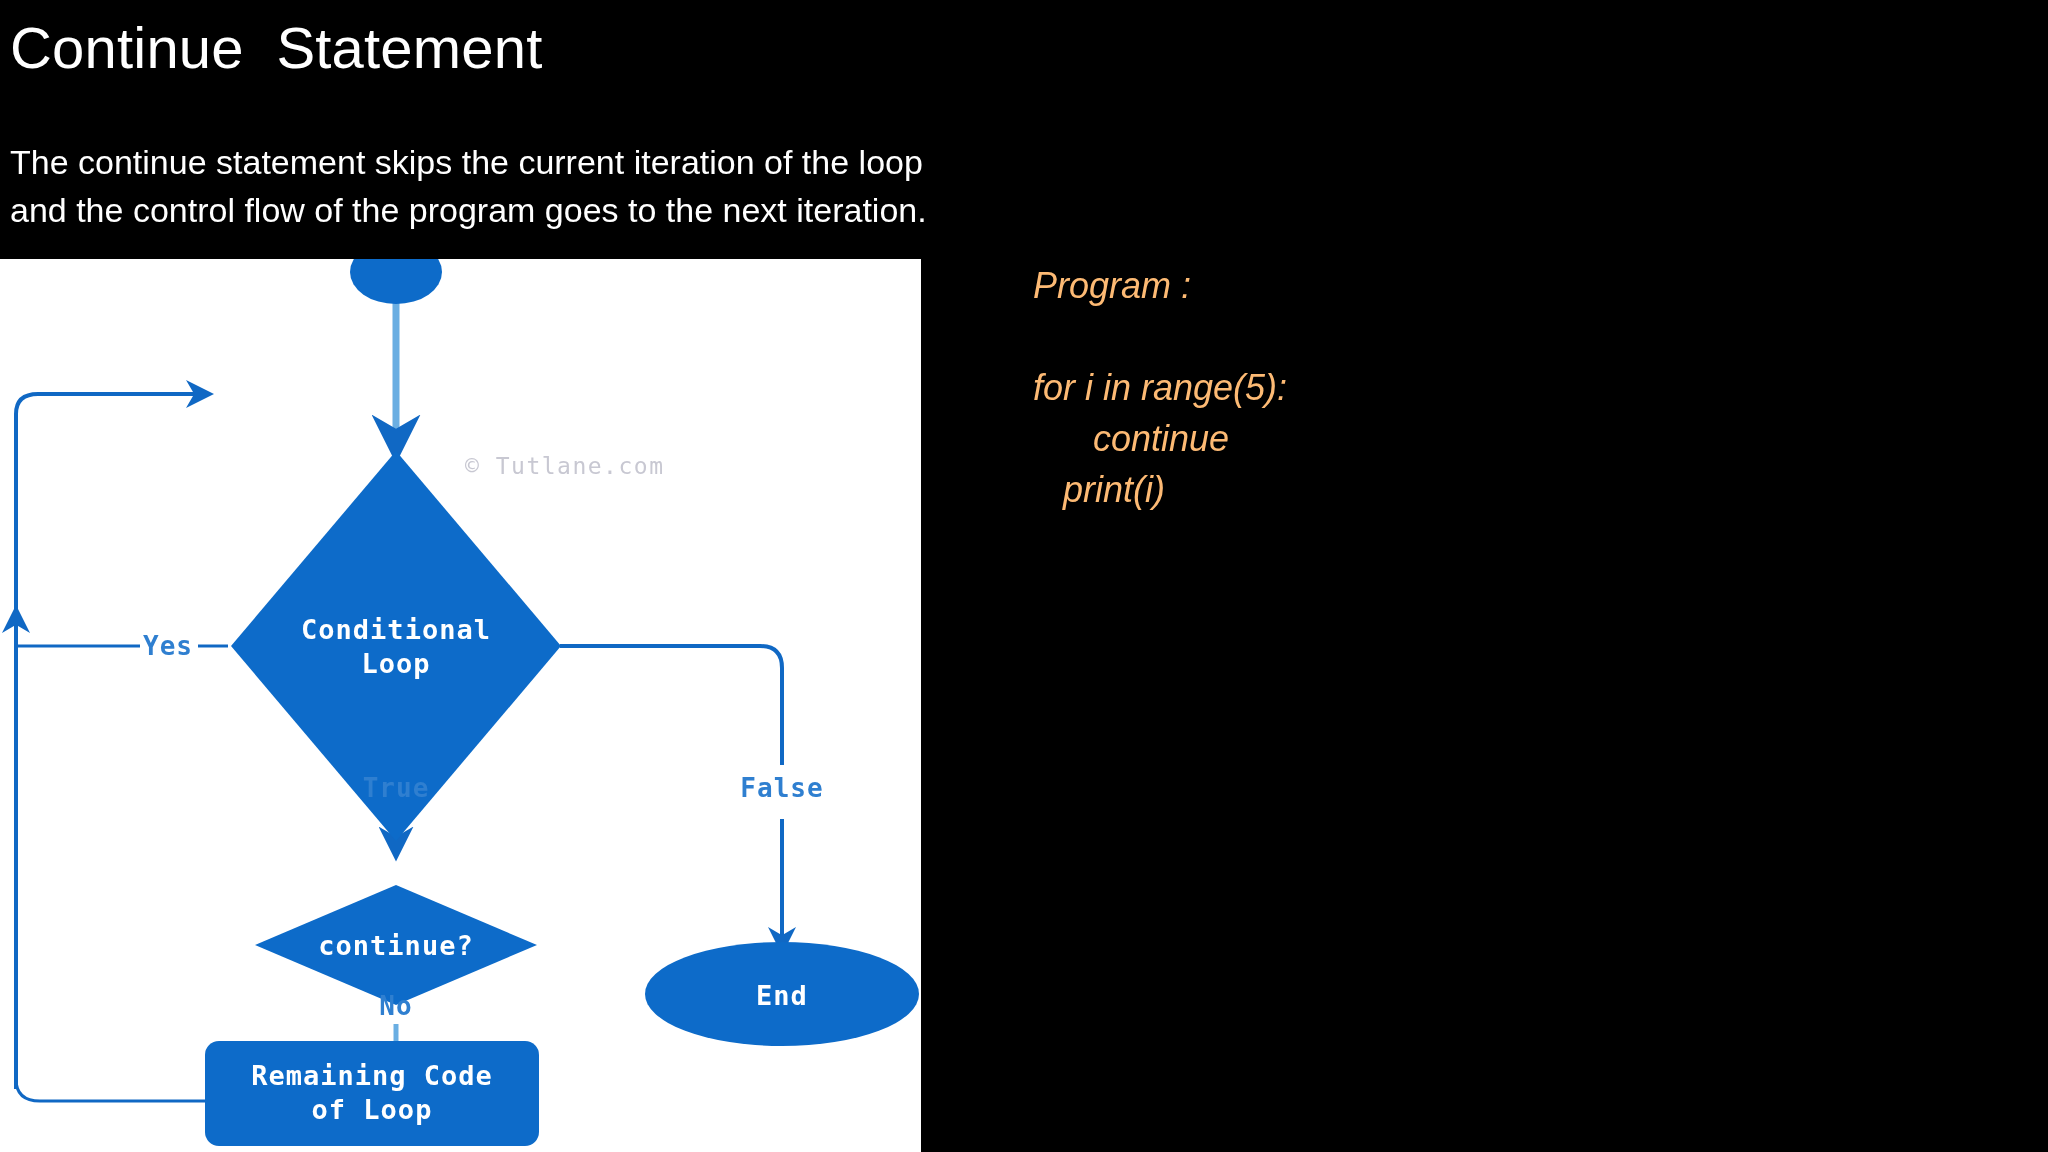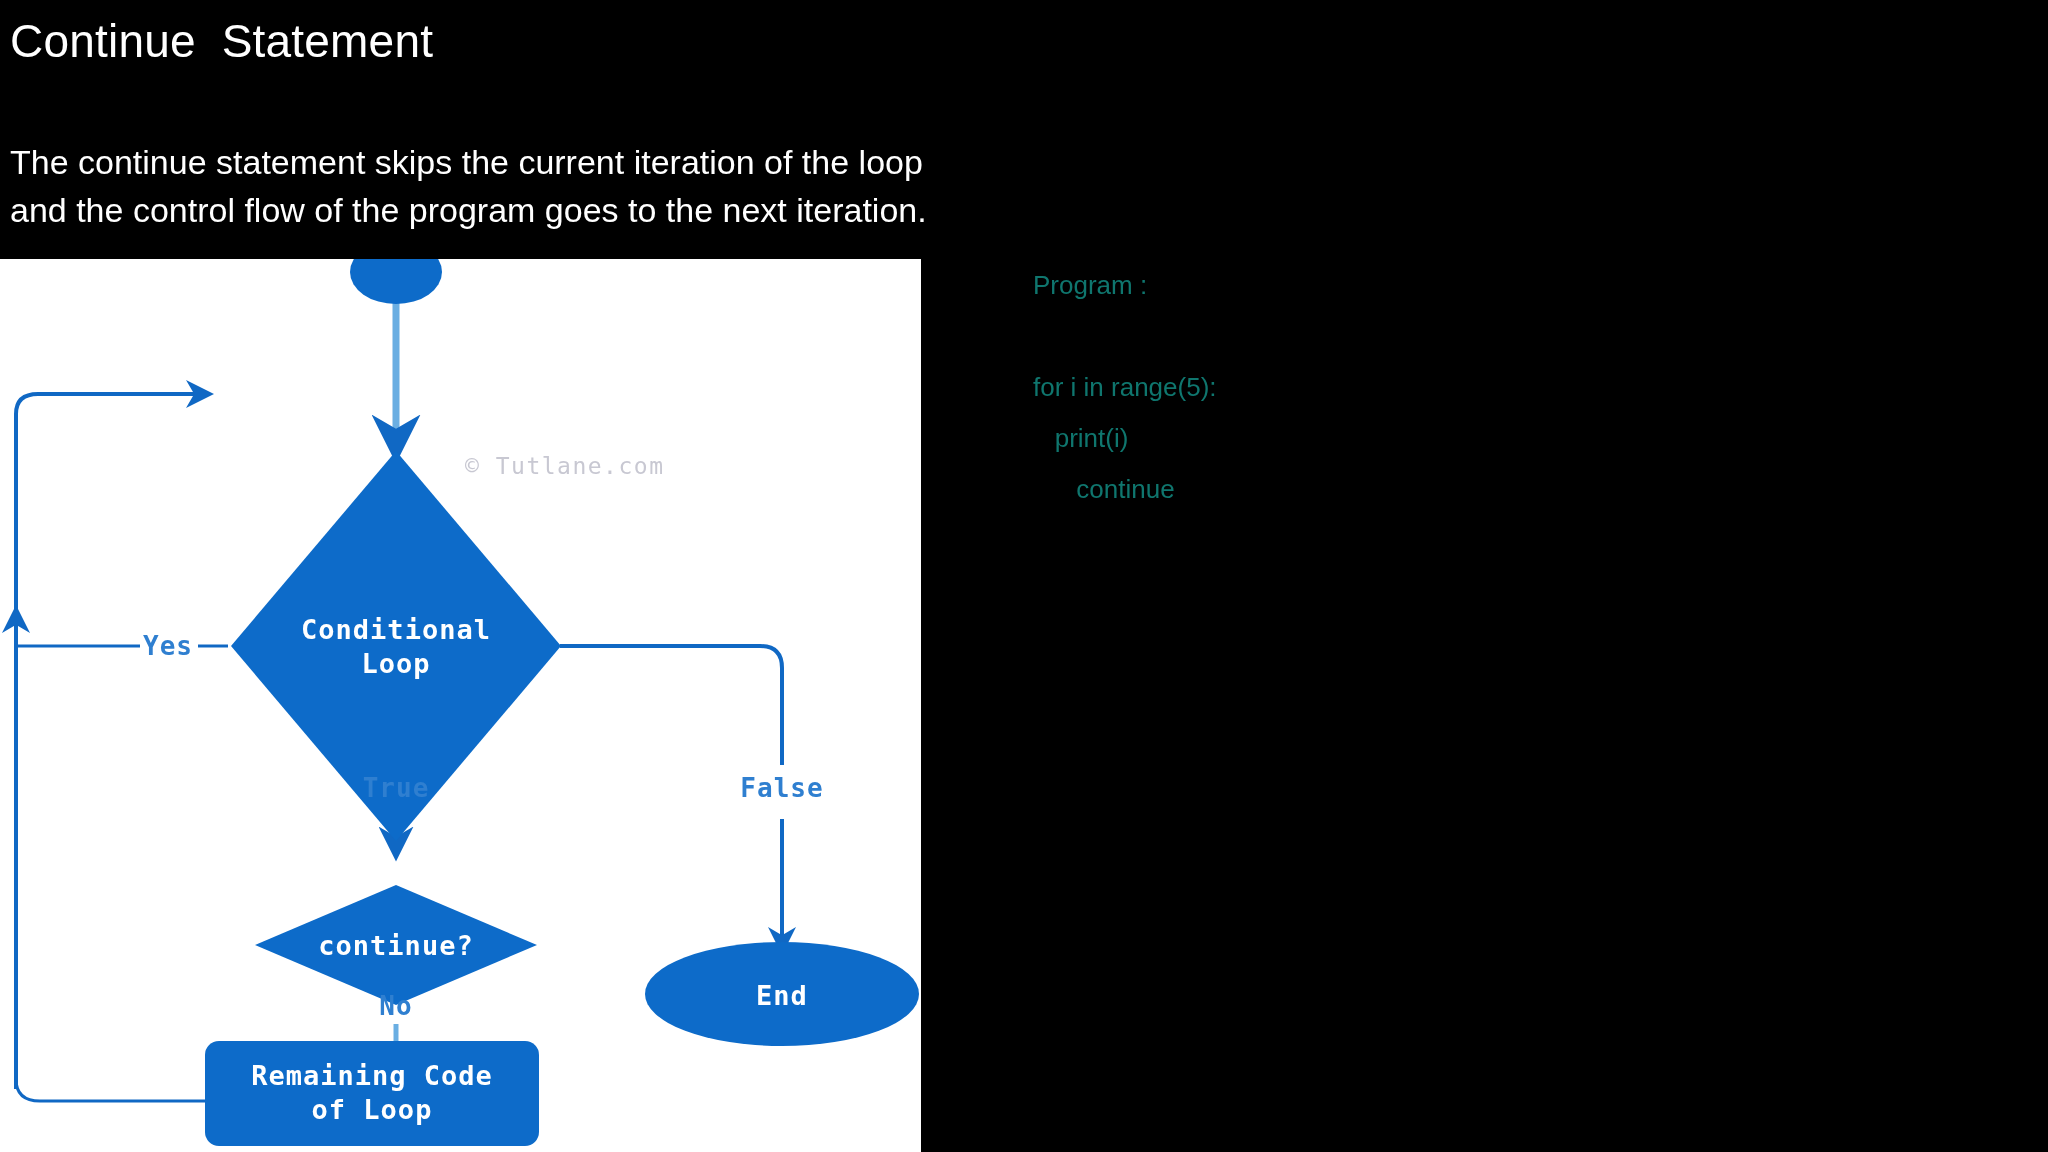--- a/index.html
+++ b/index.html
@@ -14,21 +14,21 @@
     font-family: "Liberation Sans", sans-serif;
     position: relative;
   }
 
   
   #slide-title {
     position: absolute;
     left: 10px;
     top: 16px;
     color: #ffffff;
-    font-size: 46px;
+    font-size: 58px;
     font-weight: 400;
     letter-spacing: 0.2px;
     white-space: pre;
     line-height: 1.12;
   }
   #slide-description {
     position: absolute;
     left: 10px;
     top: 138px;
     width: 940px;
@@ -79,25 +79,26 @@
 
   
   #code-column {
     position: absolute;
     left: 1033px;
     top: 260px;
     width: 960px;
     color: #ffffff;
   }
   .code-line {
-    font-size: 26px;
+    font-size: 36px;
     line-height: 51px;
     white-space: pre;
-    color: #0f766e;
+    color: #fdba74;
     font-weight: 400;
+    font-style: italic;
   }
   .code-spacer { height: 51px; }
   #output-block { margin-top: 51px; }
   .output-line {
     font-size: 34px;
     line-height: 51px;
     white-space: pre;
     color: #ffffff;
   }
 </style>
@@ -172,17 +173,17 @@
   </svg>
 </div>
 
 <div id="code-column">
 
   <div class="code-line">Program :</div>
 
   <div class="code-spacer"></div>
 
   <div class="code-line">for i in range(5):</div>
+  <div class="code-line">      continue</div>
   <div class="code-line">   print(i)</div>
-  <div class="code-line">      continue</div>
 
 
 </div>
 
 </body></html>

